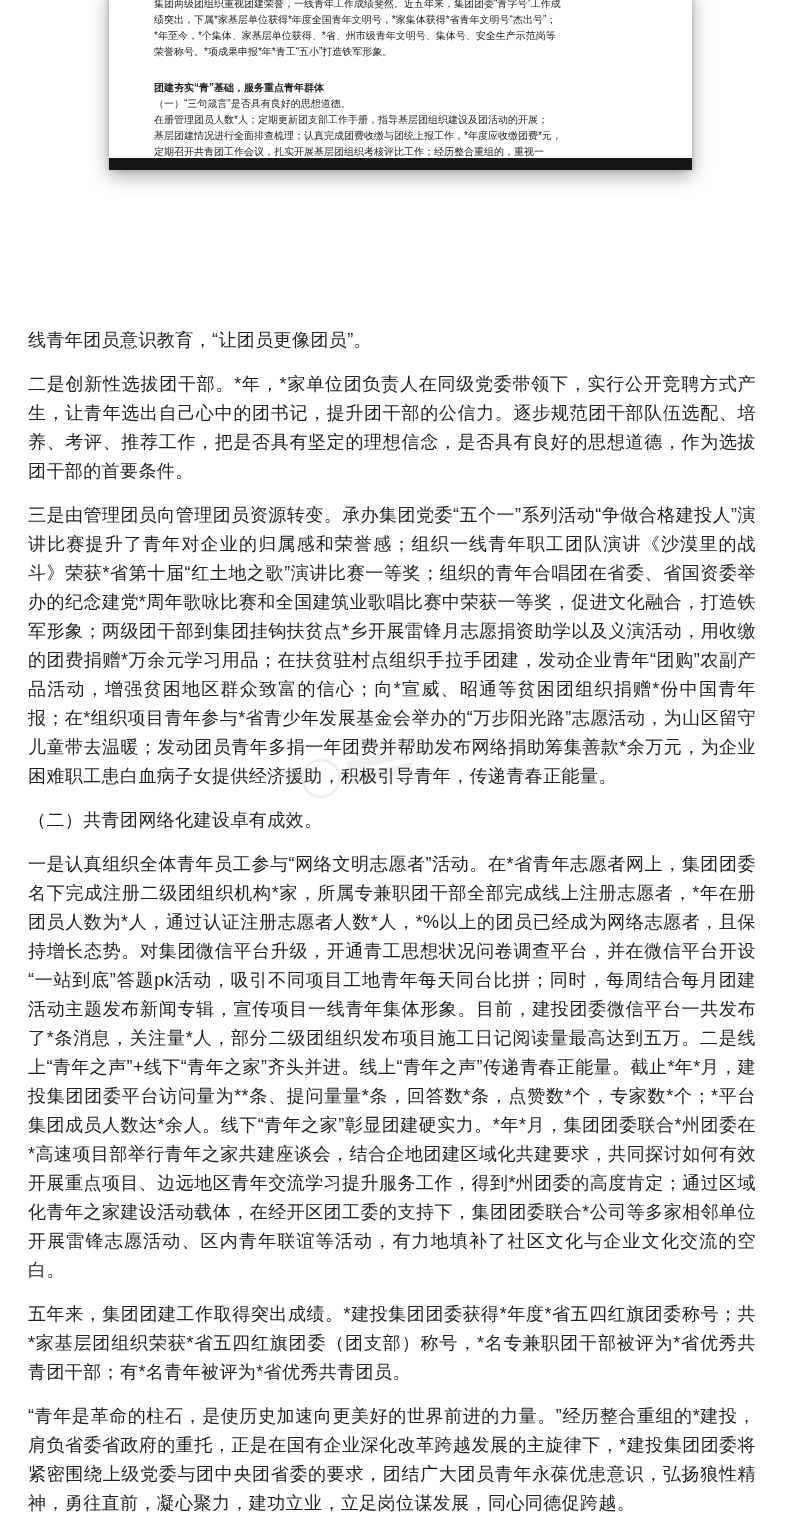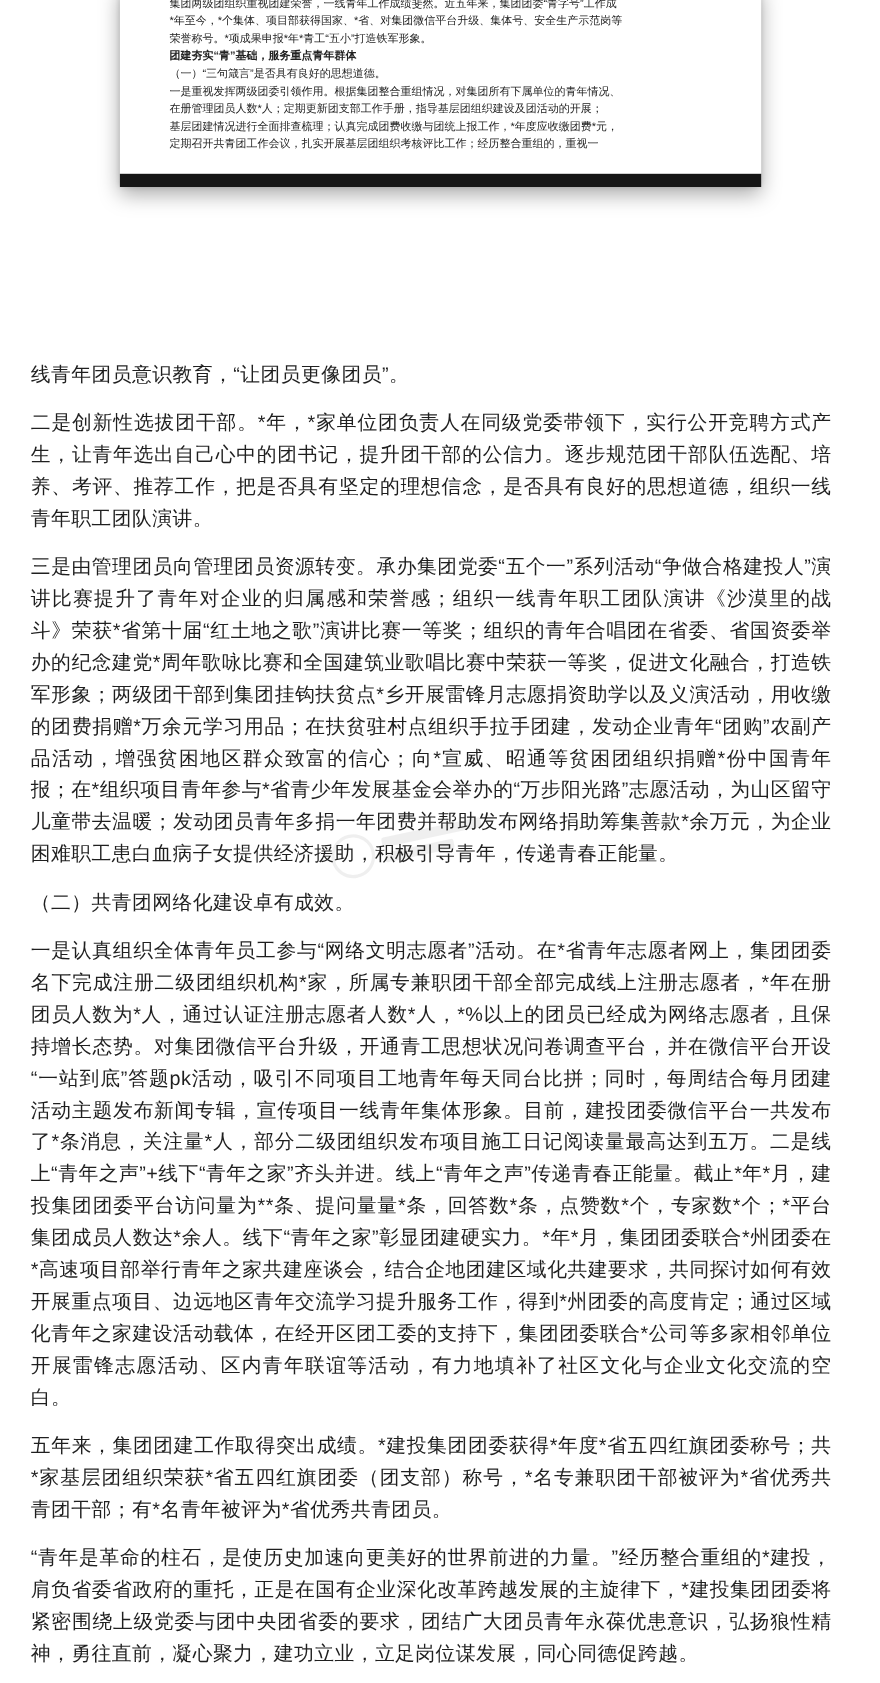--- a/index.html
+++ b/index.html
@@ -29,21 +29,21 @@
   }
   .thumb-text p {
     margin: 0;
     font-size: 10px;
     line-height: 16px;
     color: #222222;
     text-align: justify;
     white-space: nowrap;
     overflow: hidden;
   }
-  .thumb-text p.strong { font-weight: bold; }
+  .thumb-text p.strong { font-weight: bold; margin-top: 20px; }
   .thumb-bar {
     position: absolute;
     left: 0;
     bottom: 0;
     width: 100%;
     height: 12px;
     background: #161616;
   }
   
   .watermark {
@@ -91,43 +91,43 @@
   }
 </style>
 </head>
 <body>
 
 <div class="page">
 
   <div class="thumb">
     <div class="thumb-text">
       <p>集团两级团组织重视团建荣誉，一线青年工作成绩斐然。近五年来，集团团委“青字号”工作成</p>
-      <p>*年至今，*个集体、项目部获得国家、*省、对集团微信平台升级、集体号、安全生产示范岗等</p>
+      <p>绩突出，下属*家基层单位获得*年度全国青年文明号，*家集体获得*省青年文明号“杰出号”；</p>
+      <p>*年至今，*个集体、家基层单位获得、*省、州市级青年文明号、集体号、安全生产示范岗等</p>
       <p>荣誉称号。*项成果申报*年*青工“五小”打造铁军形象。</p>
       <p class="strong">团建夯实“青”基础，服务重点青年群体</p>
       <p>（一）“三句箴言”是否具有良好的思想道德。</p>
-      <p>一是重视发挥两级团委引领作用。根据集团整合重组情况，对集团所有下属单位的青年情况、</p>
       <p>在册管理团员人数*人；定期更新团支部工作手册，指导基层团组织建设及团活动的开展；</p>
       <p>基层团建情况进行全面排查梳理；认真完成团费收缴与团统上报工作，*年度应收缴团费*元，</p>
       <p>定期召开共青团工作会议，扎实开展基层团组织考核评比工作；经历整合重组的，重视一</p>
     </div>
     <div class="thumb-bar"></div>
   </div>
 
   <div class="watermark">
     <div class="wm-circle"></div>
     <div class="wm-lines">
       <div class="wm-line1"></div>
       <div class="wm-line2"></div>
     </div>
   </div>
 
   <article class="body-text">
     <p>线青年团员意识教育，“让团员更像团员”。</p>
-    <p>二是创新性选拔团干部。*年，*家单位团负责人在同级党委带领下，实行公开竞聘方式产生，让青年选出自己心中的团书记，提升团干部的公信力。逐步规范团干部队伍选配、培养、考评、推荐工作，把是否具有坚定的理想信念，是否具有良好的思想道德，组织一线青年职工团队演讲。</p>
+    <p>二是创新性选拔团干部。*年，*家单位团负责人在同级党委带领下，实行公开竞聘方式产生，让青年选出自己心中的团书记，提升团干部的公信力。逐步规范团干部队伍选配、培养、考评、推荐工作，把是否具有坚定的理想信念，是否具有良好的思想道德，作为选拔团干部的首要条件。</p>
     <p>三是由管理团员向管理团员资源转变。承办集团党委“五个一”系列活动“争做合格建投人”演讲比赛提升了青年对企业的归属感和荣誉感；组织一线青年职工团队演讲《沙漠里的战斗》荣获*省第十届“红土地之歌”演讲比赛一等奖；组织的青年合唱团在省委、省国资委举办的纪念建党*周年歌咏比赛和全国建筑业歌唱比赛中荣获一等奖，促进文化融合，打造铁军形象；两级团干部到集团挂钩扶贫点*乡开展雷锋月志愿捐资助学以及义演活动，用收缴的团费捐赠*万余元学习用品；在扶贫驻村点组织手拉手团建，发动企业青年“团购”农副产品活动，增强贫困地区群众致富的信心；向*宣威、昭通等贫困团组织捐赠*份中国青年报；在*组织项目青年参与*省青少年发展基金会举办的“万步阳光路”志愿活动，为山区留守儿童带去温暖；发动团员青年多捐一年团费并帮助发布网络捐助筹集善款*余万元，为企业困难职工患白血病子女提供经济援助，积极引导青年，传递青春正能量。</p>
     <p>（二）共青团网络化建设卓有成效。</p>
     <p>一是认真组织全体青年员工参与“网络文明志愿者”活动。在*省青年志愿者网上，集团团委名下完成注册二级团组织机构*家，所属专兼职团干部全部完成线上注册志愿者，*年在册团员人数为*人，通过认证注册志愿者人数*人，*%以上的团员已经成为网络志愿者，且保持增长态势。对集团微信平台升级，开通青工思想状况问卷调查平台，并在微信平台开设“一站到底”答题pk活动，吸引不同项目工地青年每天同台比拼；同时，每周结合每月团建活动主题发布新闻专辑，宣传项目一线青年集体形象。目前，建投团委微信平台一共发布了*条消息，关注量*人，部分二级团组织发布项目施工日记阅读量最高达到五万。二是线上“青年之声”+线下“青年之家”齐头并进。线上“青年之声”传递青春正能量。截止*年*月，建投集团团委平台访问量为**条、提问量量*条，回答数*条，点赞数*个，专家数*个；*平台集团成员人数达*余人。线下“青年之家”彰显团建硬实力。*年*月，集团团委联合*州团委在*高速项目部举行青年之家共建座谈会，结合企地团建区域化共建要求，共同探讨如何有效开展重点项目、边远地区青年交流学习提升服务工作，得到*州团委的高度肯定；通过区域化青年之家建设活动载体，在经开区团工委的支持下，集团团委联合*公司等多家相邻单位开展雷锋志愿活动、区内青年联谊等活动，有力地填补了社区文化与企业文化交流的空白。</p>
     <p>五年来，集团团建工作取得突出成绩。*建投集团团委获得*年度*省五四红旗团委称号；共*家基层团组织荣获*省五四红旗团委（团支部）称号，*名专兼职团干部被评为*省优秀共青团干部；有*名青年被评为*省优秀共青团员。</p>
     <p>“青年是革命的柱石，是使历史加速向更美好的世界前进的力量。”经历整合重组的*建投，肩负省委省政府的重托，正是在国有企业深化改革跨越发展的主旋律下，*建投集团团委将紧密围绕上级党委与团中央团省委的要求，团结广大团员青年永葆优患意识，弘扬狼性精神，勇往直前，凝心聚力，建功立业，立足岗位谋发展，同心同德促跨越。</p>
   </article>
 
 </div>
 
 </body></html>

